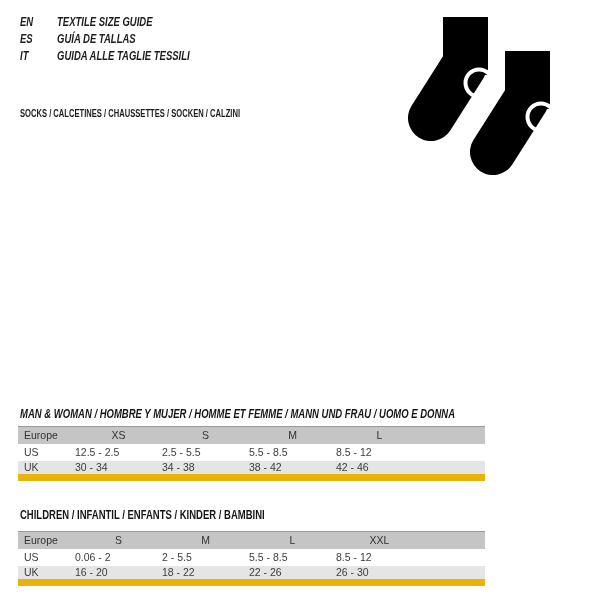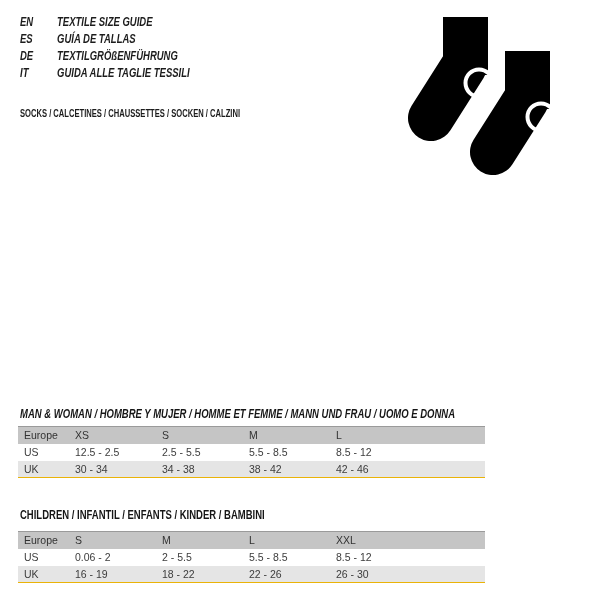--- a/index.html
+++ b/index.html
@@ -20,45 +20,41 @@
   
   .socks-svg{position:absolute;top:14px;left:406px;}
 
   
   .tbl-title{position:absolute;left:20px;font-weight:700;font-size:12.5px;color:#161616;}
   #title-adult{top:407px;font-style:italic;}
   #title-children{top:508px;}
 
   
   .size-table{position:absolute;left:18px;width:467px;border-collapse:collapse;table-layout:fixed;
-              font-size:10.5px;color:#3c3c3c;border-bottom:1px solid #eab308;}
+              font-size:10.5px;color:#3c3c3c;border-bottom:7px solid #eab308;}
   #table-adult{top:426px;}
   #table-children{top:531px;}
   .size-table tr{height:17px;}
   .size-table thead tr{background:#c5c5c5;border-top:1px solid #9a9a9a;}
-  .size-table th{font-weight:400;color:#333;text-align:left;padding:0;}
+  .size-table th{font-weight:400;color:#333;text-align:center;padding:0;}
   .size-table td{text-align:left;padding:0;}
   .size-table th.region,.size-table td.region{text-align:left;padding-left:6px;}
   .size-table tbody tr.alt{background:#e5e5e5;}
 </style>
 </head>
 <body>
 
 <div class="lang-block">
   <div class="lang-line">
     <span class="lang-code"><span class="cond">EN</span></span>
     <span class="lang-label cond">TEXTILE SIZE GUIDE</span>
   </div>
   <div class="lang-line">
     <span class="lang-code"><span class="cond">ES</span></span>
     <span class="lang-label cond">GUÍA DE TALLAS</span>
-  </div>
-  <div class="lang-line">
-    <span class="lang-code"><span class="cond">DE</span></span>
-    <span class="lang-label cond">TEXTILGRÖßENFÜHRUNG</span>
   </div>
   <div class="lang-line">
     <span class="lang-code"><span class="cond">IT</span></span>
     <span class="lang-label cond">GUIDA ALLE TAGLIE TESSILI</span>
   </div>
 </div>
 
 <div class="category">
   <span class="cond">SOCKS / CALCETINES / CHAUSSETTES / SOCKEN / CALZINI</span>
 </div>
@@ -146,20 +142,20 @@
     <tr>
       <td class="region">US</td>
       <td>0.06 - 2</td>
       <td>2 - 5.5</td>
       <td>5.5 - 8.5</td>
       <td>8.5 - 12</td>
       <td></td>
     </tr>
     <tr class="alt">
       <td class="region">UK</td>
-      <td>16 - 19</td>
+      <td>16 - 20</td>
       <td>18 - 22</td>
       <td>22 - 26</td>
       <td>26 - 30</td>
       <td></td>
     </tr>
   </tbody>
 </table>
 
 </body></html>

